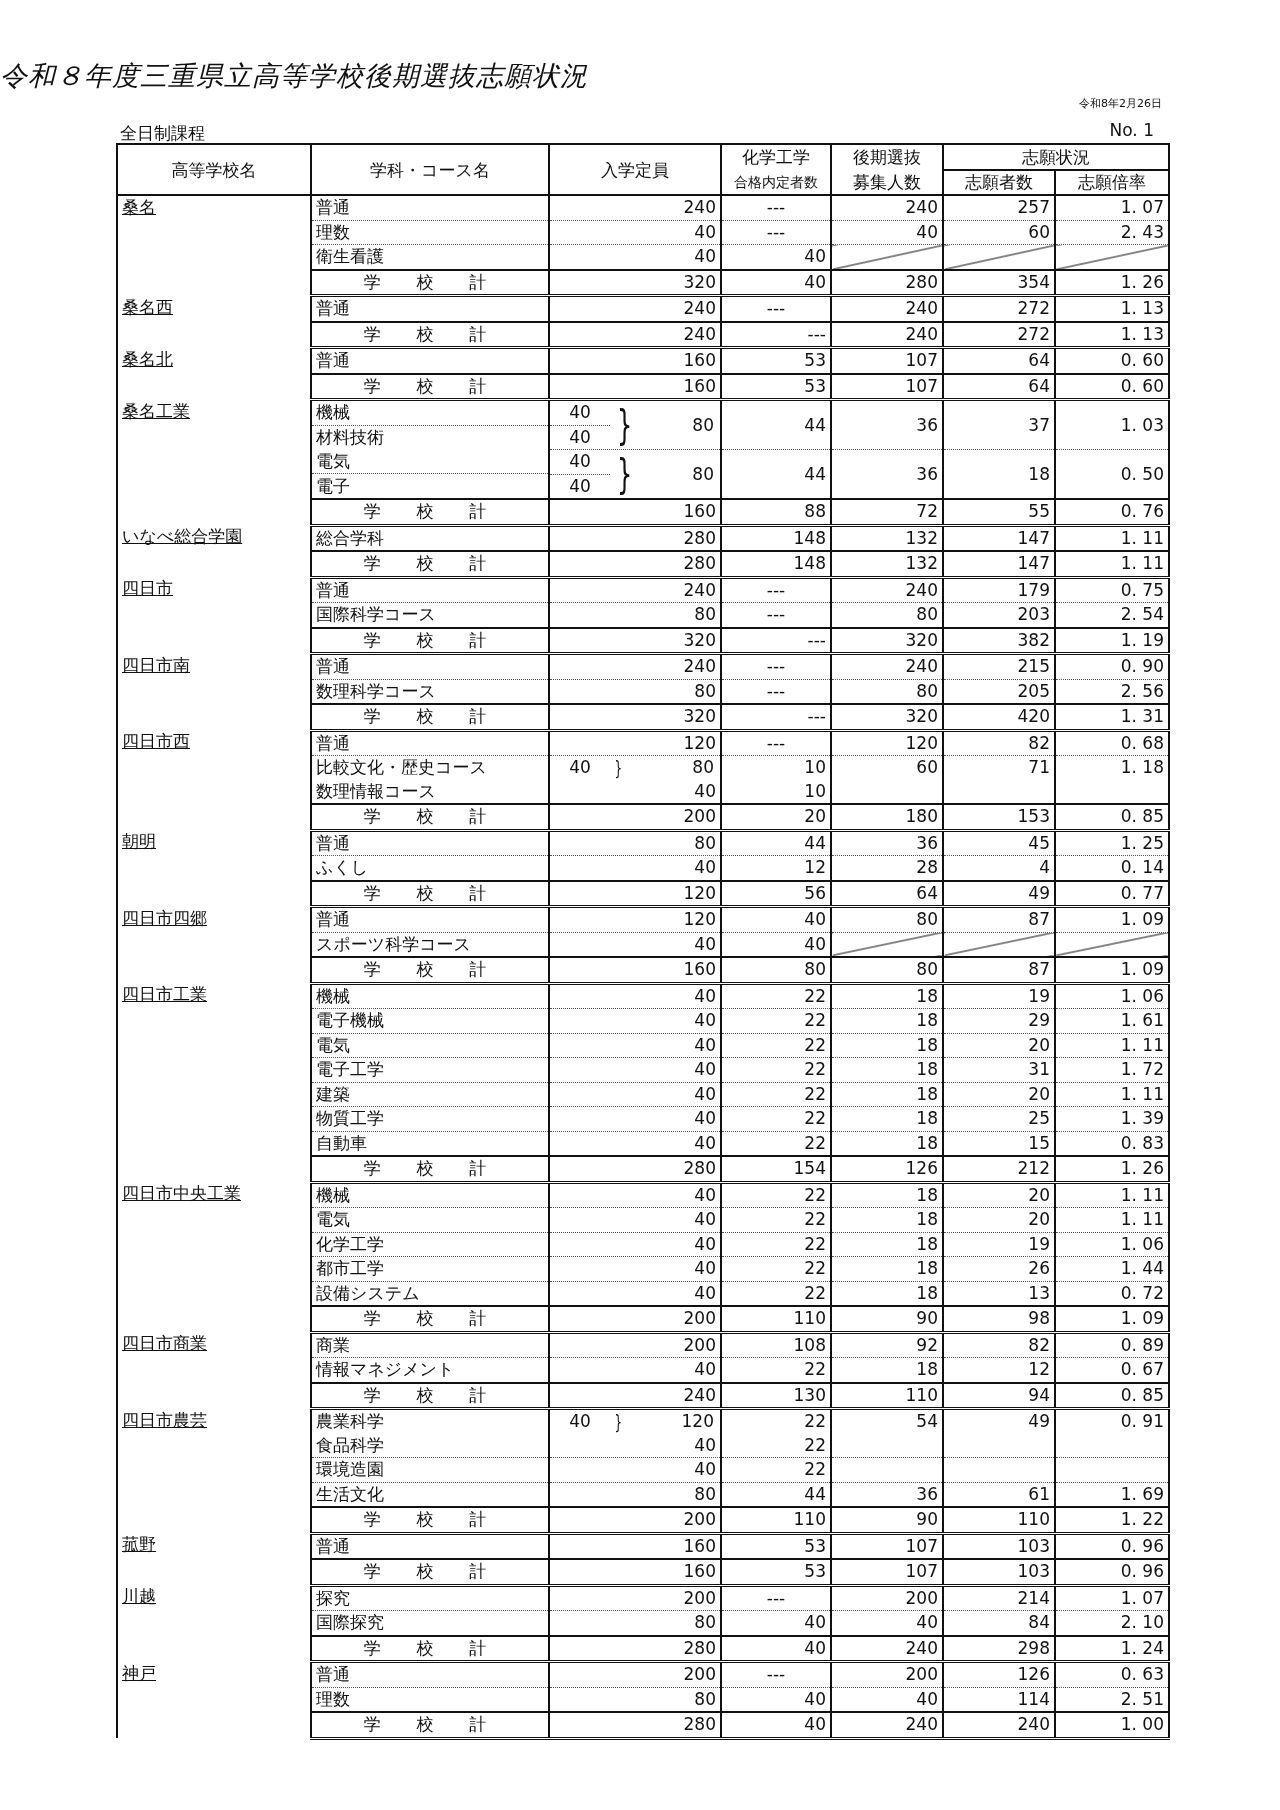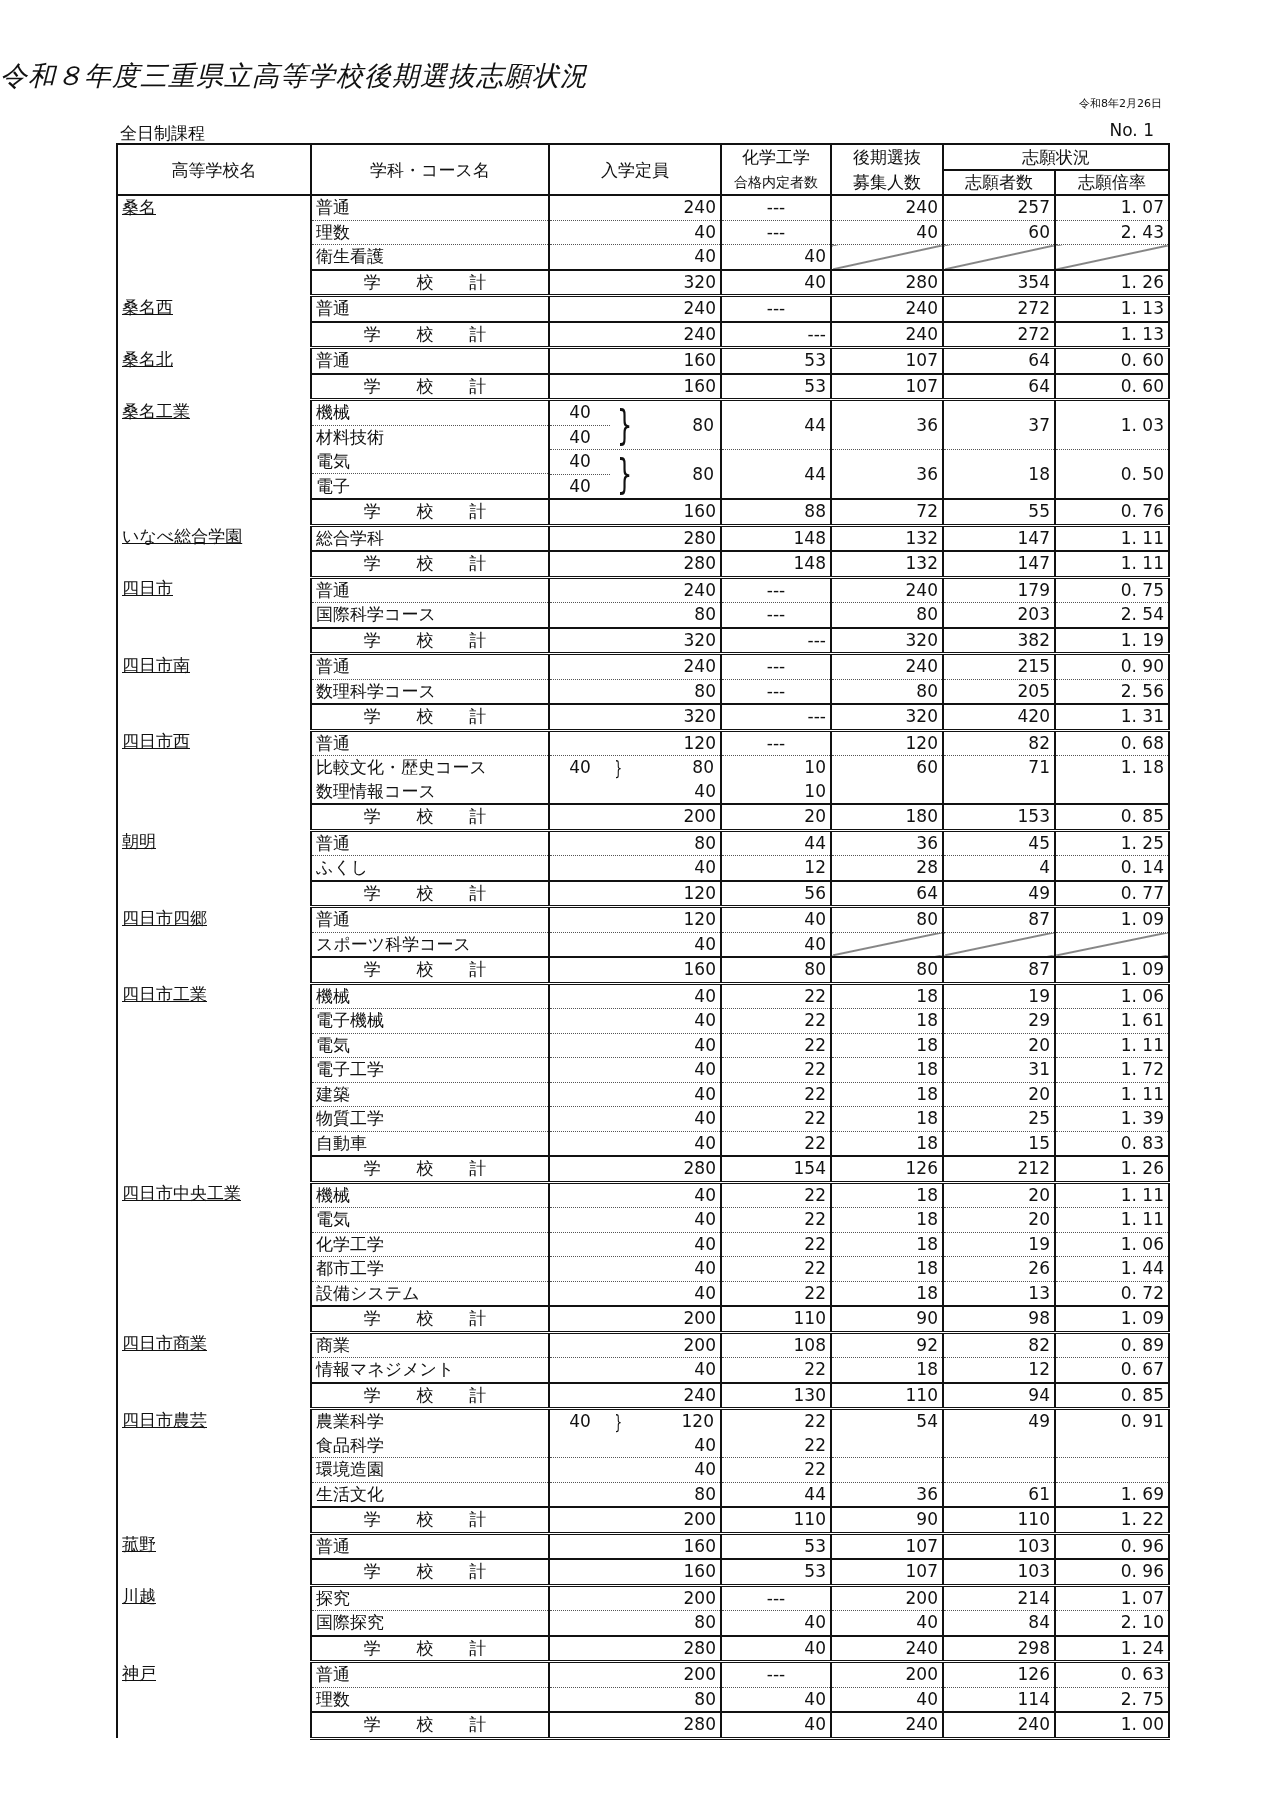--- a/index.html
+++ b/index.html
@@ -665,21 +665,21 @@
         <td class="num cn">200</td>
         <td class="num cn">126</td>
         <td class="num cn">0. 63</td>
       </tr>
       <tr class="">
         <td class="c2">理数</td>
         <td class="num cn">80</td>
         <td class="num cn">40</td>
         <td class="num cn">40</td>
         <td class="num cn">114</td>
-        <td class="num cn">2. 75</td>
+        <td class="num cn">2. 51</td>
       </tr>
       <tr class="tot grpend">
         <td class="c2">
           <div class="total-label">
             <span>学</span>
             <span>校</span>
             <span>計</span>
           </div>
         </td>
         <td class="num cn">280</td>

